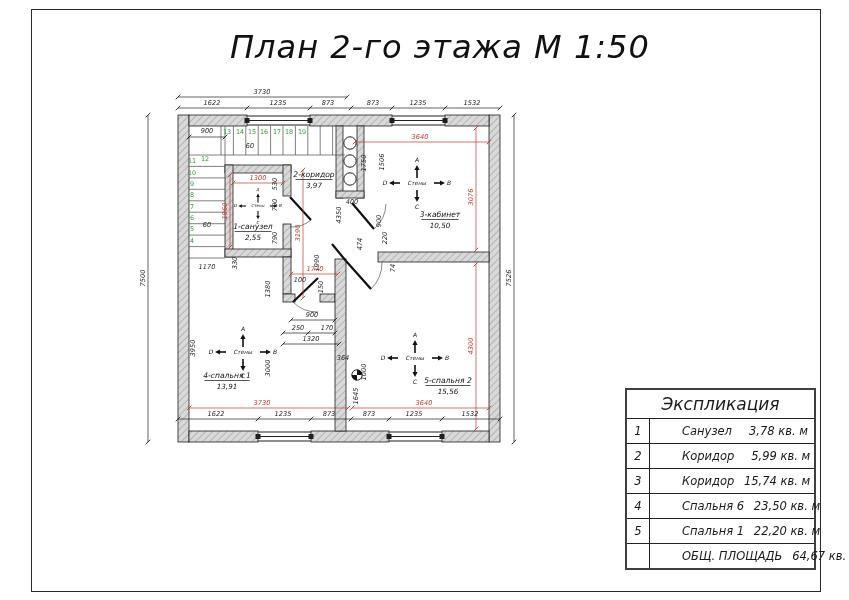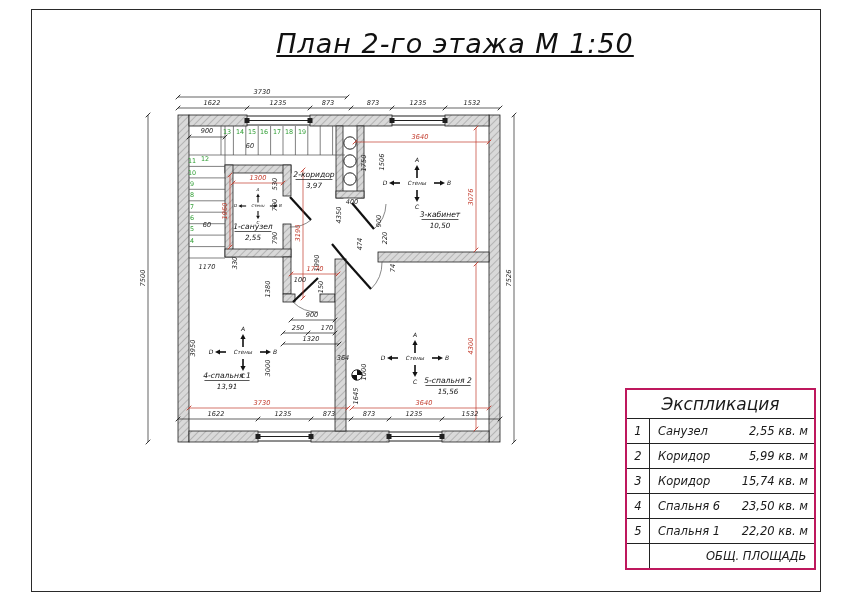--- a/index.html
+++ b/index.html
@@ -1,27 +1,27 @@
 <!DOCTYPE html>
 <html><head>
 <meta charset="utf-8">
 <style>
   html,body{margin:0;padding:0;background:#fff;}
   body{width:849px;height:600px;position:relative;font-family:"DejaVu Sans",sans-serif;overflow:hidden;}
   .sheet-border{position:absolute;left:31px;top:9px;width:788px;height:581px;border:1.4px solid #2a2a2a;}
-  .drawing-title{position:absolute;left:230px;top:28px;width:450px;text-align:center;
-    font-style:italic;font-size:27px;color:#111;letter-spacing:1px;text-decoration:underline;}
+  .drawing-title{position:absolute;left:230px;top:28px;width:450px;text-align:left;
+    font-style:italic;font-size:32px;color:#111;letter-spacing:1px;}
   svg{position:absolute;left:0;top:0;}
   
-  .explication{position:absolute;left:625px;top:388px;width:187px;border:2px solid #be185d;background:#fff;color:#1a1a1a;}
+  .explication{position:absolute;left:625px;top:388px;width:187px;border:2px solid #404040;background:#fff;color:#1a1a1a;}
   .expl-header{height:28px;line-height:28px;text-align:center;font-style:italic;font-size:17px;border-bottom:1.3px solid #222;}
   .expl-row{display:flex;height:24px;line-height:24px;border-bottom:1px solid #222;font-style:italic;font-size:11.5px;}
-  .expl-row:last-child{border-bottom:none;gap:48px;}
+  .expl-row:last-child{border-bottom:none;}
   .expl-num{width:22px;text-align:center;border-right:1px solid #222;flex:none;}
-  .expl-name{flex:1;padding-left:8px;white-space:nowrap;}
+  .expl-name{flex:1;padding-left:8px;white-space:nowrap;margin-left:24px;}
   .expl-area{width:76px;text-align:right;padding-right:6px;flex:none;white-space:nowrap;}
 </style>
 </head>
 <body>
 
 <div class="sheet-border"></div>
 
 <div class="drawing-title">План 2-го этажа М 1:50</div>
 
 <svg id="plan-svg" width="849" height="600" viewBox="0 0 849 600">
@@ -360,21 +360,21 @@
         <text x="-32" y="2" fill="#111" font-size="6" font-style="italic" text-anchor="middle">D</text>
       </g>
     </g>
 </svg>
 
 <div class="explication">
   <div class="expl-header">Экспликация</div>
   <div class="expl-row">
     <div class="expl-num">1</div>
     <div class="expl-name">Санузел</div>
-    <div class="expl-area">2,55 кв. м</div>
+    <div class="expl-area">3,78 кв. м</div>
   </div>
   <div class="expl-row">
     <div class="expl-num">2</div>
     <div class="expl-name">Коридор</div>
     <div class="expl-area">5,99 кв. м</div>
   </div>
   <div class="expl-row">
     <div class="expl-num">3</div>
     <div class="expl-name">Коридор</div>
     <div class="expl-area">15,74 кв. м</div>

